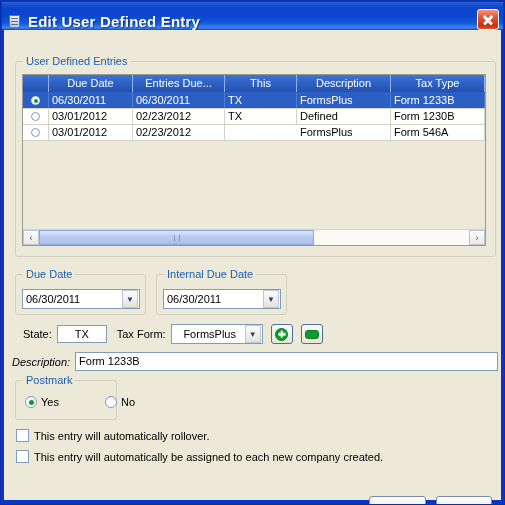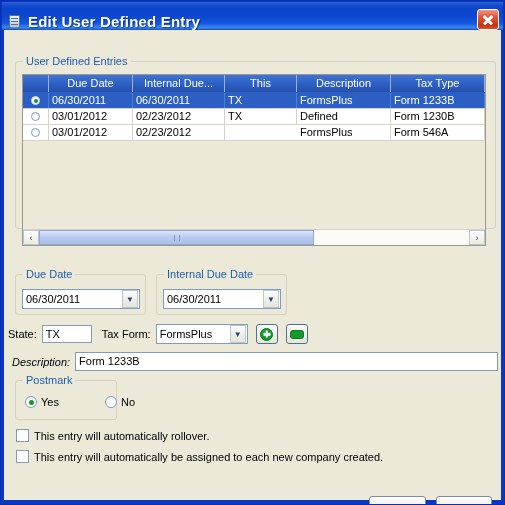--- a/index.html
+++ b/index.html
@@ -399,28 +399,28 @@
   <div class="titlebar">
     <div class="title-icon">
         <div class="pg"></div>
       </div>
     <div class="title-text">Edit User Defined Entry</div>
     <div class="close-btn"></div>
   </div>
 
   <div class="client">
 
-    <div class="groupbox" style="left:11px; top:31px; width:481px; height:168px;">
+    <div class="groupbox" style="left:11px; top:31px; width:481px; height:196px;">
       <span class="gb-label">User Defined Entries</span>
 
       <div class="grid-wrap">
         <div class="grid-head">
           <div class="hcell" style="width:26px;"></div>
           <div class="hcell" style="width:84px;">Due Date</div>
-          <div class="hcell" style="width:92px;">Internal Due...</div>
+          <div class="hcell" style="width:92px;">Entries Due...</div>
           <div class="hcell" style="width:72px;">This</div>
           <div class="hcell" style="width:94px;">Description</div>
           <div class="hcell" style="width:94px;">Tax Type</div>
         </div>
 
         <div class="grid-body">
           <div class="grow selected">
             <div class="cell sel-col" style="width:26px;">
               <span class="mini-radio on"></span>
             </div>
@@ -473,21 +473,21 @@
     </div>
 
     <div class="groupbox" style="left:152px; top:244px; width:131px; height:41px;">
       <span class="gb-label">Internal Due Date</span>
       <div class="combo" style="position:absolute; left:6px; top:14px; width:118px;">
         <span class="cv">06/30/2011</span>
         <span class="carrow">▼</span>
       </div>
     </div>
 
-    <div style="position:absolute; left:4px; top:294px; display:flex; align-items:center;">
+    <div style="position:absolute; left:19px; top:294px; display:flex; align-items:center;text-align:center;">
       <span class="lbl" style="margin-right:5px;">State:</span>
       <div class="txt" style="width:50px;">TX</div>
       <span class="lbl" style="margin:0 5px 0 10px;">Tax Form:</span>
       <div class="combo" style="width:92px;">
         <span class="cv">FormsPlus</span>
         <span class="carrow">▼</span>
       </div>
       <div class="iconbtn" style="margin-left:8px;">
         <span class="plus-ico"></span>
       </div>

